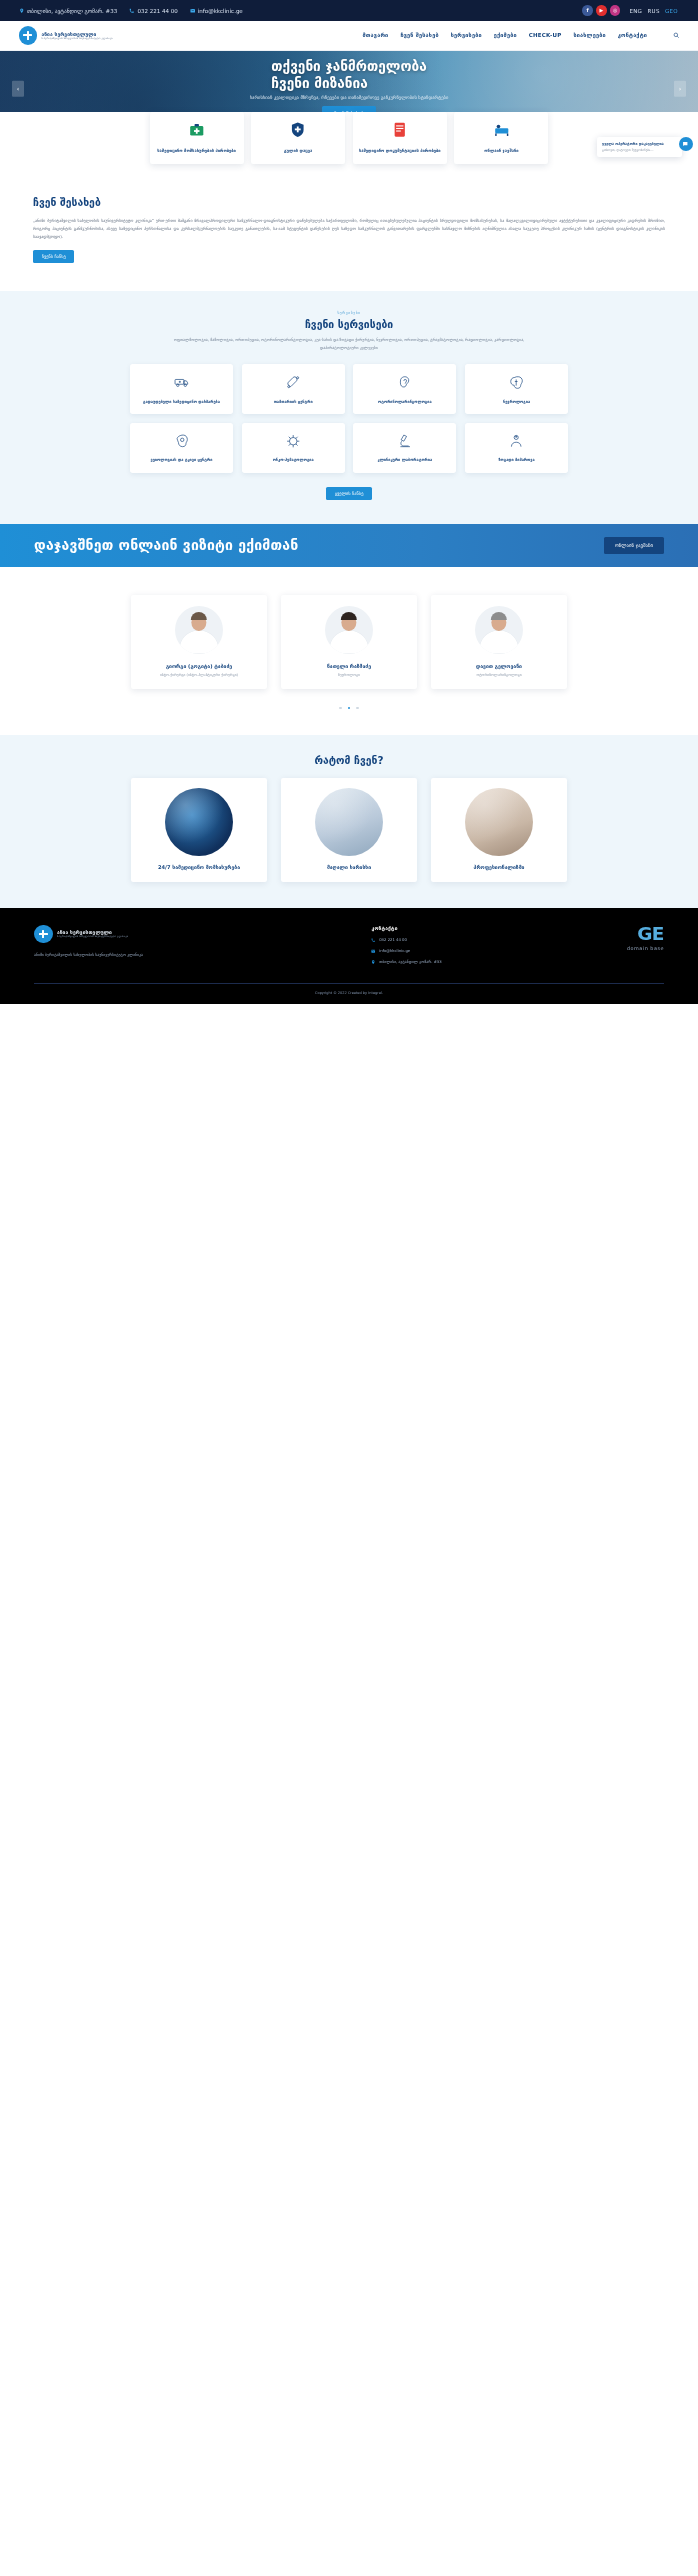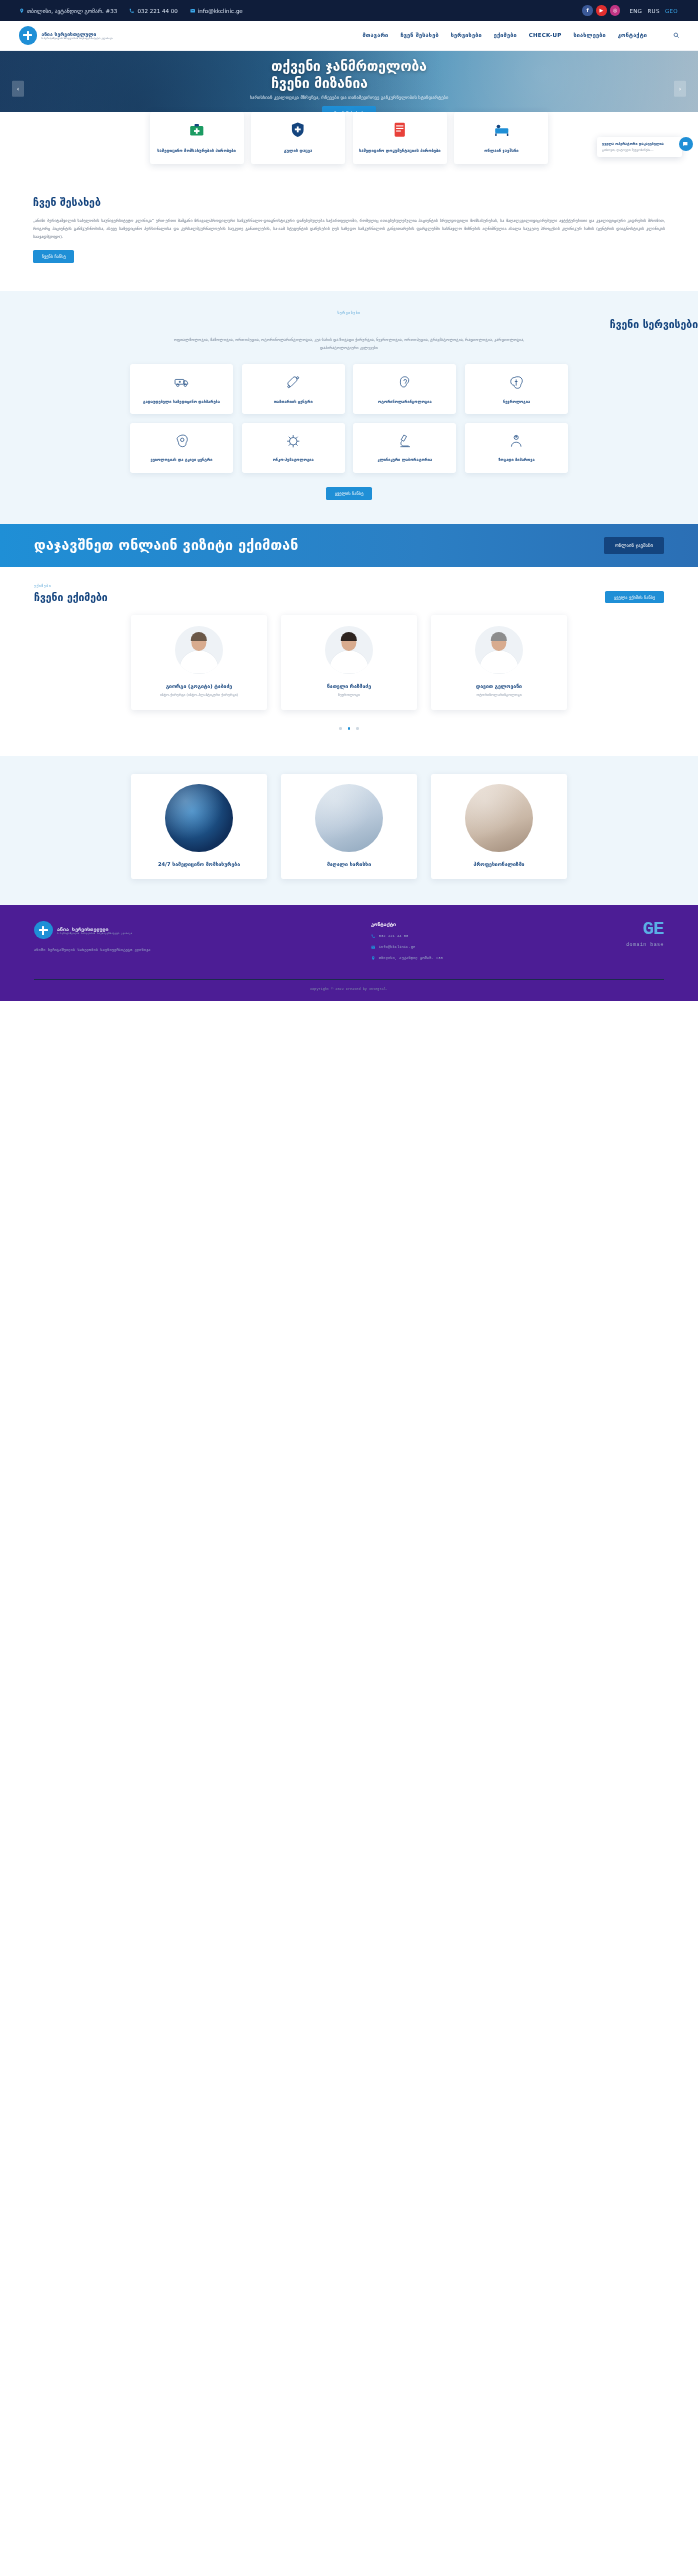--- a/index.html
+++ b/index.html
@@ -151,21 +151,21 @@
   .about-right h2 { font-size: 10.4px; color: #14447e; font-weight: bold; margin-bottom: 8.7px; }
   .about-right p { font-size: 4px; line-height: 2.0; color: #5e6b7d; text-align: justify; }
   .btn-blue {
     background: #1f8fd6; color: #fff; border: none; padding: 3.8px 8.7px; border-radius: 1.6px;
     font-size: 4.4px; margin-top: 9.8px; cursor: pointer; font-family: inherit;
   }
 
   
   .services { background: #eef6fb; padding: 18.5px 0 24px; position: relative; overflow: hidden; }
   .eyebrow { text-align: center; font-size: 3.8px; color: #5aa7d8; letter-spacing: 0.5px; margin-bottom: 3.3px; }
-  .sec-title { text-align: right; font-size: 10.4px; color: #14447e; font-weight: bold; }
+  .sec-title { text-align: center; font-size: 10.4px; color: #14447e; font-weight: bold; }
   .sec-sub {
     text-align: center; font-size: 3.9px; color: #6d7c90; line-height: 1.9;
     max-width: 371px; margin: 6.5px auto 0;
   }
   .svc-grid {
     display: grid; grid-template-columns: repeat(4, 103px); gap: 8.7px;
     justify-content: center; margin-top: 13px;
   }
   .svc-card {
     background: #fff; border-radius: 2.7px; height: 50px; box-shadow: 0 1.1px 5.5px rgba(20,40,80,.07);
@@ -218,21 +218,21 @@
     padding: 9.8px 8.7px 12px; display: flex; flex-direction: column; align-items: center;
   }
   .why-photo { width: 68px; height: 68px; border-radius: 50%; overflow: hidden; position: relative; }
   .wp1 { background: radial-gradient(circle at 40% 40%, #2f7fc0, #10305c 70%); }
   .wp2 { background: linear-gradient(160deg, #dfe8f0 0%, #b9c9da 55%, #8fa7bd 100%); }
   .wp3 { background: linear-gradient(160deg, #eadfd5 0%, #c9b7a6 60%, #9f8a78 100%); }
   .why-photo .ovl { position: absolute; inset: 0; background: radial-gradient(circle at 30% 25%, rgba(255,255,255,.28), transparent 55%); }
   .why-label { margin-top: 8.7px; font-size: 5.1px; color: #14447e; font-weight: bold; text-align: center; }
 
   
-  .footer { background: #4c1d95; padding: 16.4px 34px 9.8px; color: #c6d2e2; position: relative; overflow: hidden; font-family: Liberation Mono, monospace; }
+  .footer { background: #000000; padding: 16.4px 34px 9.8px; color: #c6d2e2; position: relative; overflow: hidden; }
   .footer-in { display: flex; gap: 22px; }
   .f-left { width: 164px; }
   .f-logo { display: flex; align-items: center; gap: 4.4px; }
   .f-logo .logo-mark { background: #1f8fd6; }
   .f-logo .logo-txt-1 { color: #e9f1fa; }
   .f-logo .logo-txt-2 { color: #8ea3bd; }
   .f-desc { margin-top: 7.6px; font-size: 3.8px; line-height: 1.9; color: #9db0c9; }
   .f-col { min-width: 82px; }
   .f-col h4 { font-size: 4.9px; color: #fff; margin-bottom: 6.5px; letter-spacing: 0.2px; }
   .f-col .fi-row { display: flex; align-items: flex-start; gap: 3.3px; font-size: 3.8px; color: #9db0c9; margin-bottom: 4.9px; line-height: 1.6; }
@@ -467,27 +467,20 @@
     <button class="btn-blue" style="margin-top:0">ყველის ჩანსე</button>
   </div>
 </div>
 
 <div class="banner">
   <h3>დაჯავშნეთ ონლაინ ვიზიტი ექიმთან</h3>
   <button class="bbtn">ონლაინ ჯავშანი</button>
 </div>
 
 <div class="doctors">
-  <div class="doc-head">
-    <div>
-      <div class="eyebrow">ექიმები</div>
-      <div class="sec-title">ჩვენი ექიმები</div>
-    </div>
-    <button class="btn-blue">ყველა ექიმის ჩანსე</button>
-  </div>
   <div class="doc-grid">
     <div class="doc-card">
       <div class="doc-photo">
         <div class="coat"></div>
         <div class="head"></div>
         <div class="hair"></div>
       </div>
       <div class="doc-name">გიორგი (გოგიტა) ტაბიძე</div>
       <div class="doc-role">ისტო-ქირურგი (ისტო-პლასტიკური ქირურგი)</div>
     </div>
@@ -511,20 +504,21 @@
     </div>
   </div>
   <div class="dots">
     <span class="dot"></span>
     <span class="dot active"></span>
     <span class="dot"></span>
   </div>
 </div>
 
 <div class="why">
+  <div class="sec-title">რატომ ჩვენ?</div>
   <div class="why-grid">
     <div class="why-card">
       <div class="why-photo wp1">
           <div class="ovl"></div>
         </div>
       <div class="why-label">24/7 სამედიცინო მომსახურება</div>
     </div>
     <div class="why-card">
       <div class="why-photo wp2">
           <div class="ovl"></div>

